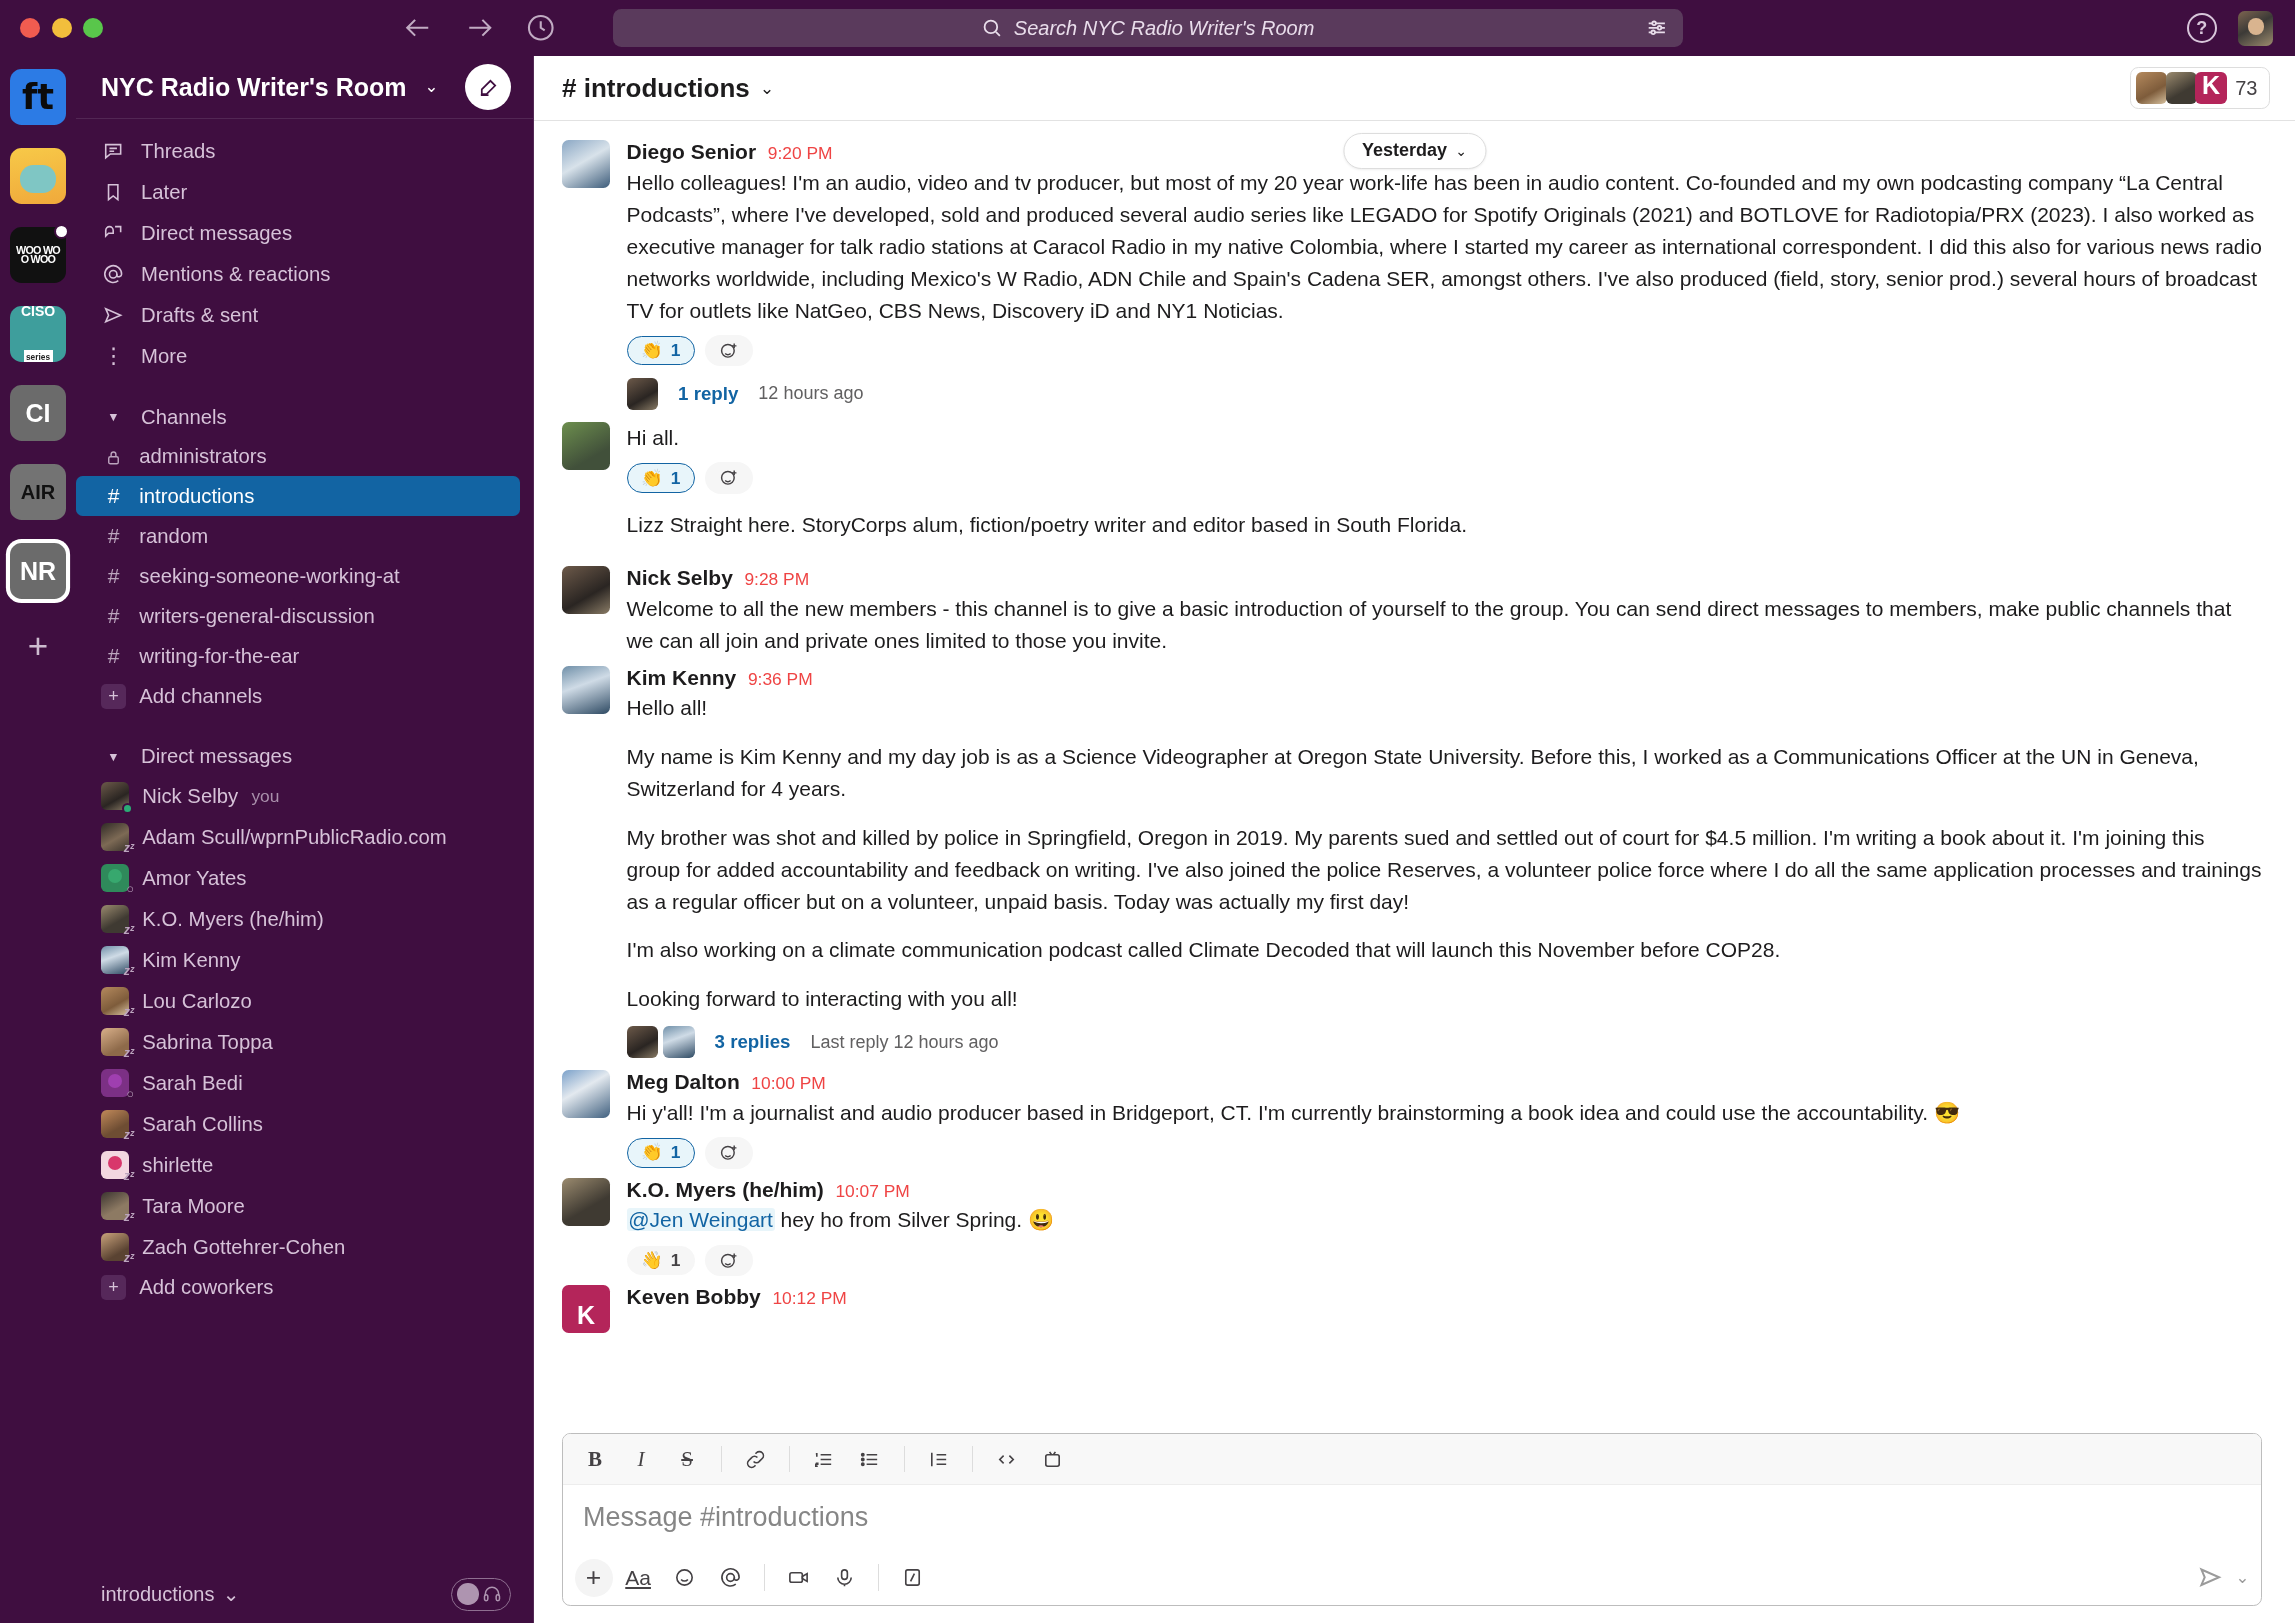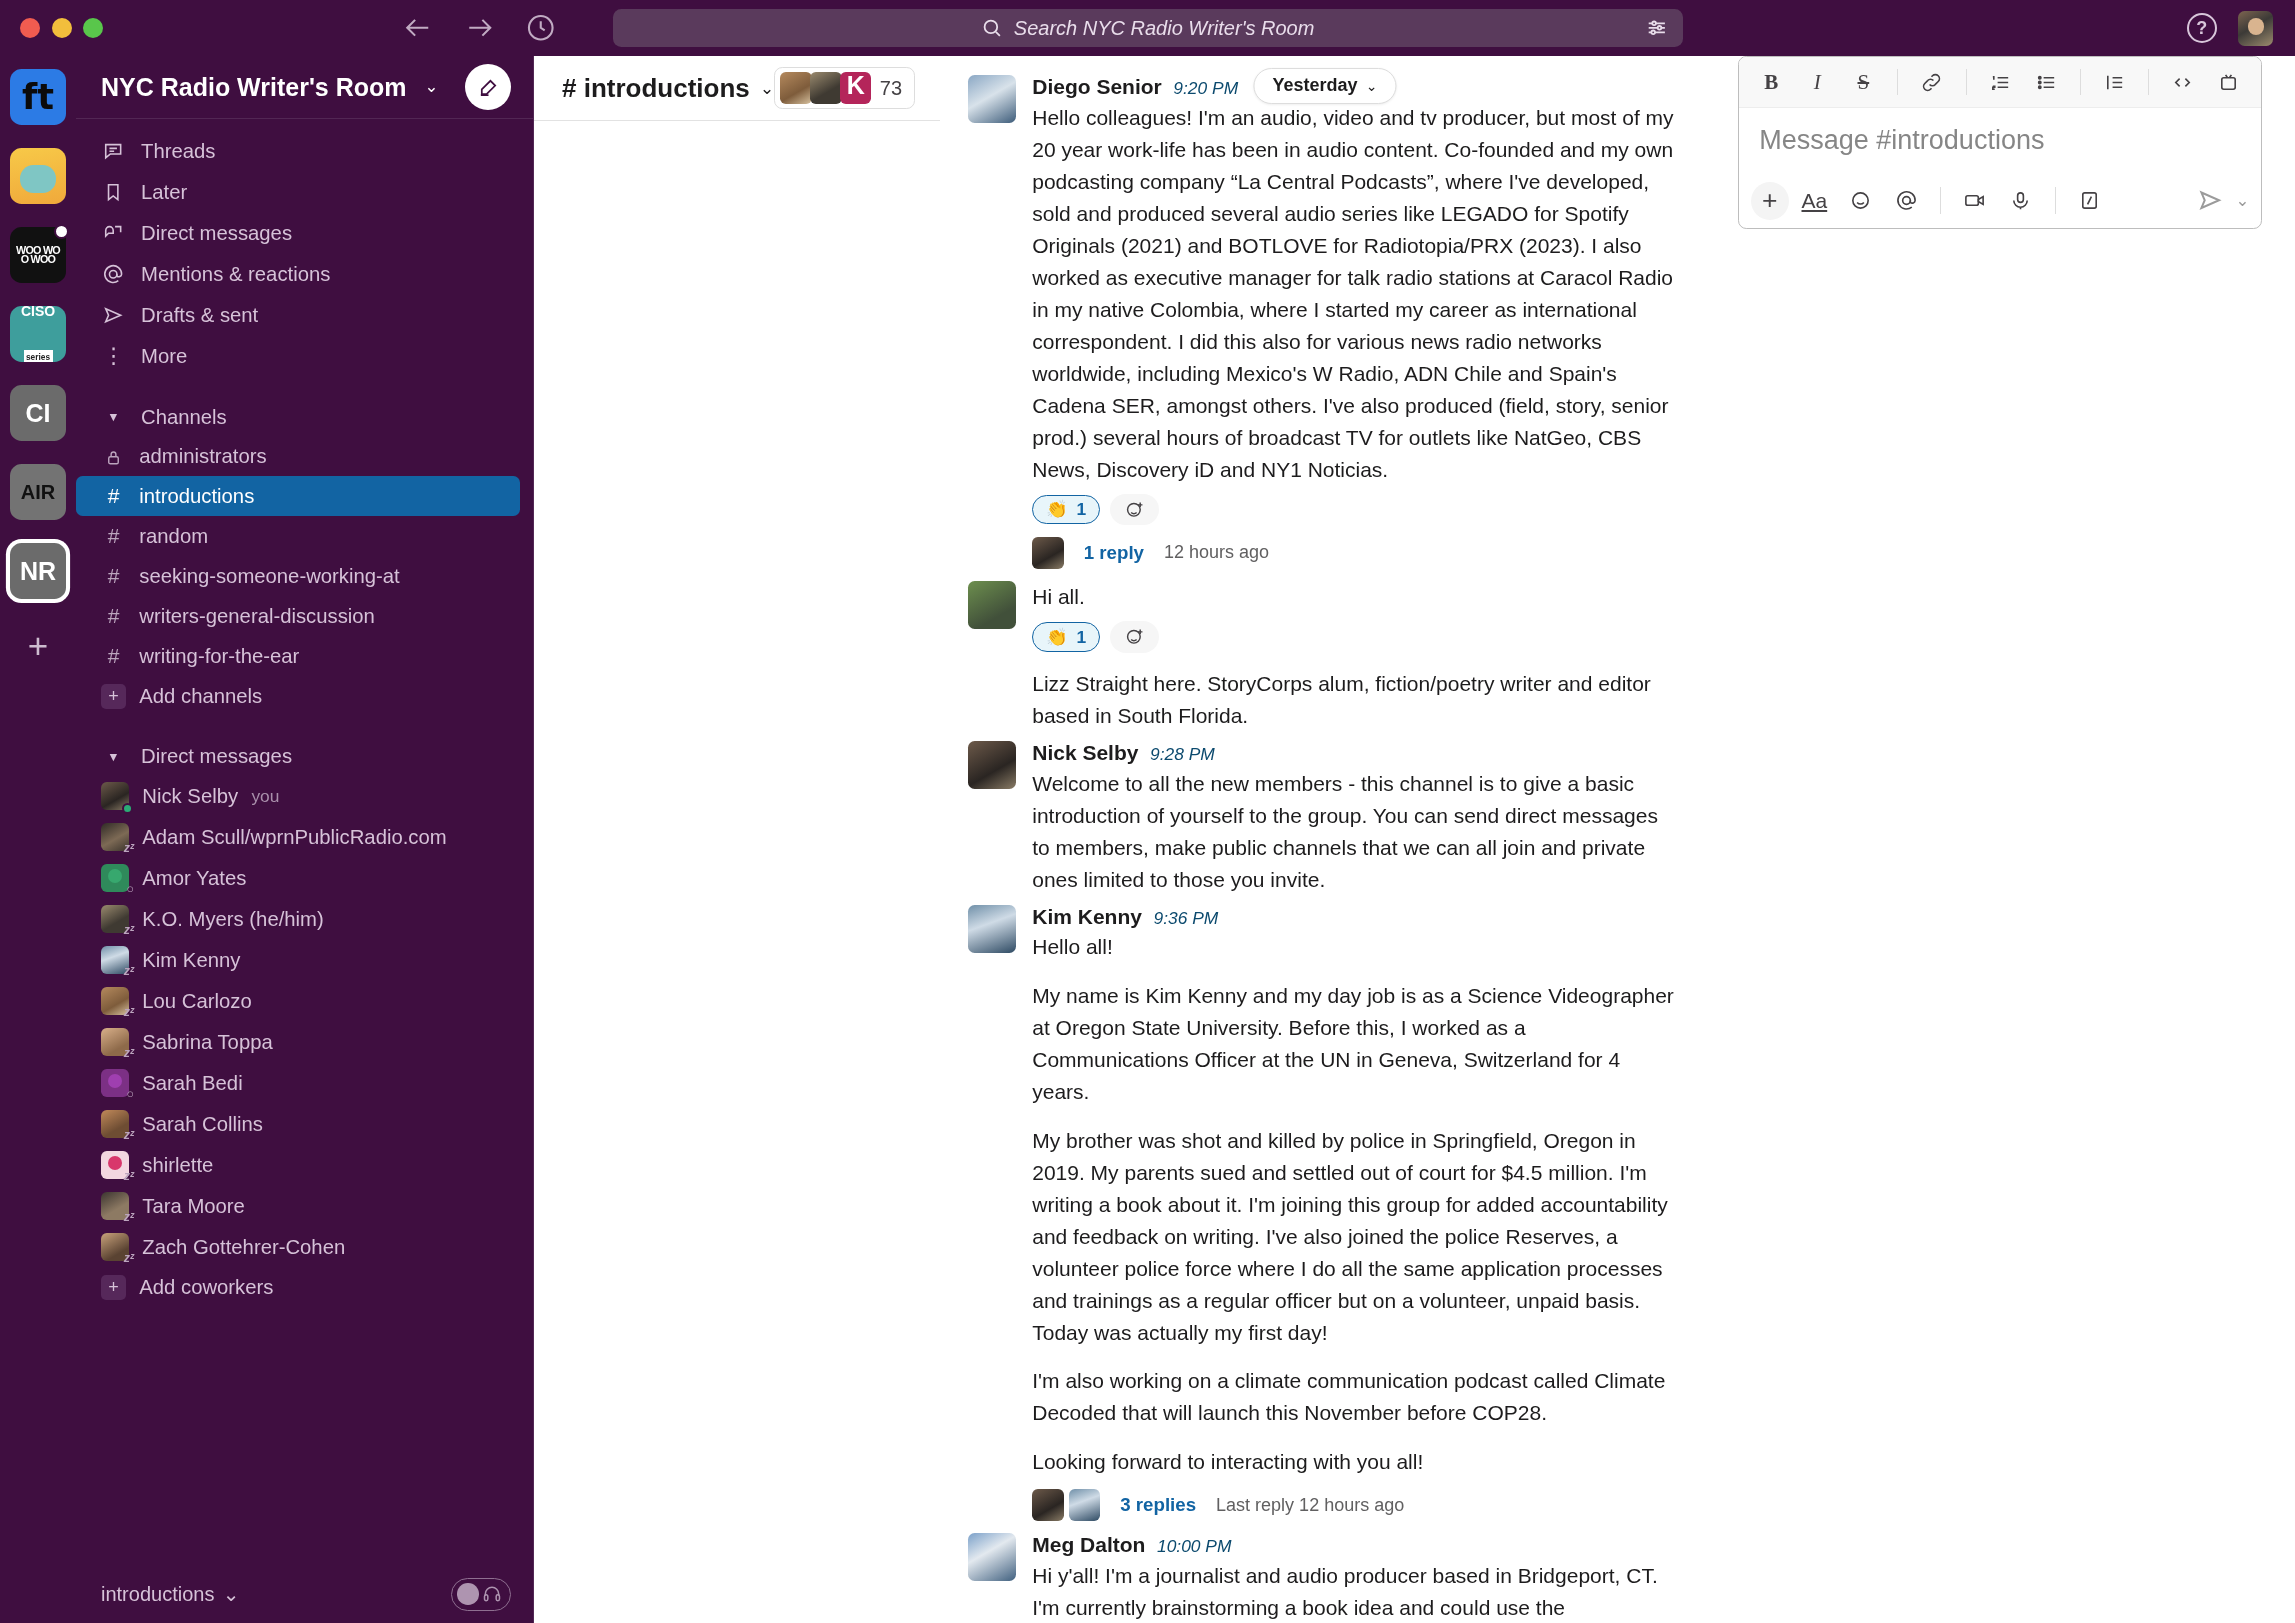--- a/index.html
+++ b/index.html
@@ -111,21 +111,21 @@
 
   .sb-footer { height: 60px; display:flex; align-items:center; justify-content:space-between;
                padding: 0 21.6px 0 25px; }
   .sb-footer .lbl { color:#D6C2D8; font-size: 20px; display:flex; gap:8.3px; align-items:center;}
   .hudtoggle { width:60px; height:33px; border-radius:16.6px; border:1.7px solid #8E6F90;
                display:flex; align-items:center; gap:3.3px; padding: 0 5px; }
   .hudtoggle .knob { width:21.6px;height:21.6px;border-radius:50%;background:#AE94B0;}
   .hudtoggle svg { width:20px;height:20px;stroke:#AE94B0;fill:none;stroke-width:1.8;}
 
   
-  .main { flex:1; background:#fff; display:flex; flex-direction:row; min-width:0; position:relative; }
+  .main { flex:1; background:#fff; display:flex; flex-direction:column; min-width:0; position:relative; }
   .chan-header { height: 65px; min-height:65px; display:flex; align-items:center; justify-content:space-between;
                  padding: 0 25px 0 28px; border-bottom: 0.8px solid #E2E2E2; }
   .chan-title { font-size: 26px; font-weight: 800; color:#1D1C1D; display:flex; align-items:center; gap:10px;}
   .chan-title .chev { font-weight: 400; font-size: 17.4px; }
   .members { display:flex; align-items:center; gap: 10px; border:0.8px solid #DDDDDD;
              border-radius: 8.3px; padding: 4.1px 11.6px 4.1px 5px; }
   .members .stack { display:flex; }
   .members .stack .m { width:31.5px;height:31.5px;border-radius:5.8px;margin-right:-1.7px; overflow:hidden;}
   .members .cnt { font-size: 20px; color:#454245; }
 
@@ -134,21 +134,21 @@
               background:#fff; border:0.8px solid #DDD; border-radius:20px; padding: 6.6px 18px;
               font-size: 18px; color:#1D1C1D; font-weight:700; z-index: 5;
               box-shadow: 0 0.8px 2.5px rgba(0,0,0,.08); display:flex; gap:8.3px; align-items:center;}
   .datepill .chev { font-weight:400; font-size: 14px; }
 
   .msg { display:flex; padding: 7.5px 33px 1.7px 28px; }
   .msg .avatar { width:48px;height:48px;border-radius:6.6px;flex:none;margin-right:16.6px; overflow:hidden;}
   .msg .content { flex:1; min-width:0; }
   .mhead { display:flex; align-items:baseline; gap: 11.6px; margin-bottom: 2.5px; }
   .mname { font-size: 21px; font-weight: 800; color:#1D1C1D; }
-  .mtime { font-size: 17.4px; color:#0c4a6e;font-style:italic; }
+  .mtime { font-size: 17.4px; color:#ef4444; }
   .mtext { font-size: 21px; line-height: 32px; color:#1D1C1D; }
   .mtext p { margin: 0 0 16.6px 0; }
   .mtext p:last-child { margin-bottom: 0; }
   .mention { color:#1264A3; background:#E8F5FA; border-radius:3.3px; padding: 0 1.7px; }
 
   .reactions { display:flex; gap:10px; margin-top: 8.3px; align-items:center; }
   .reaction { display:flex; align-items:center; gap:8.3px; border-radius:16.6px; padding: 3.3px 13.3px;
               font-size: 17.4px; font-weight:700; }
   .reaction.on { background:#E8F5FA; border:0.8px solid #1264A3; color:#1264A3; }
   .reaction.off { background:#F6F6F6; border:0.8px solid #F6F6F6; color:#454245; }

